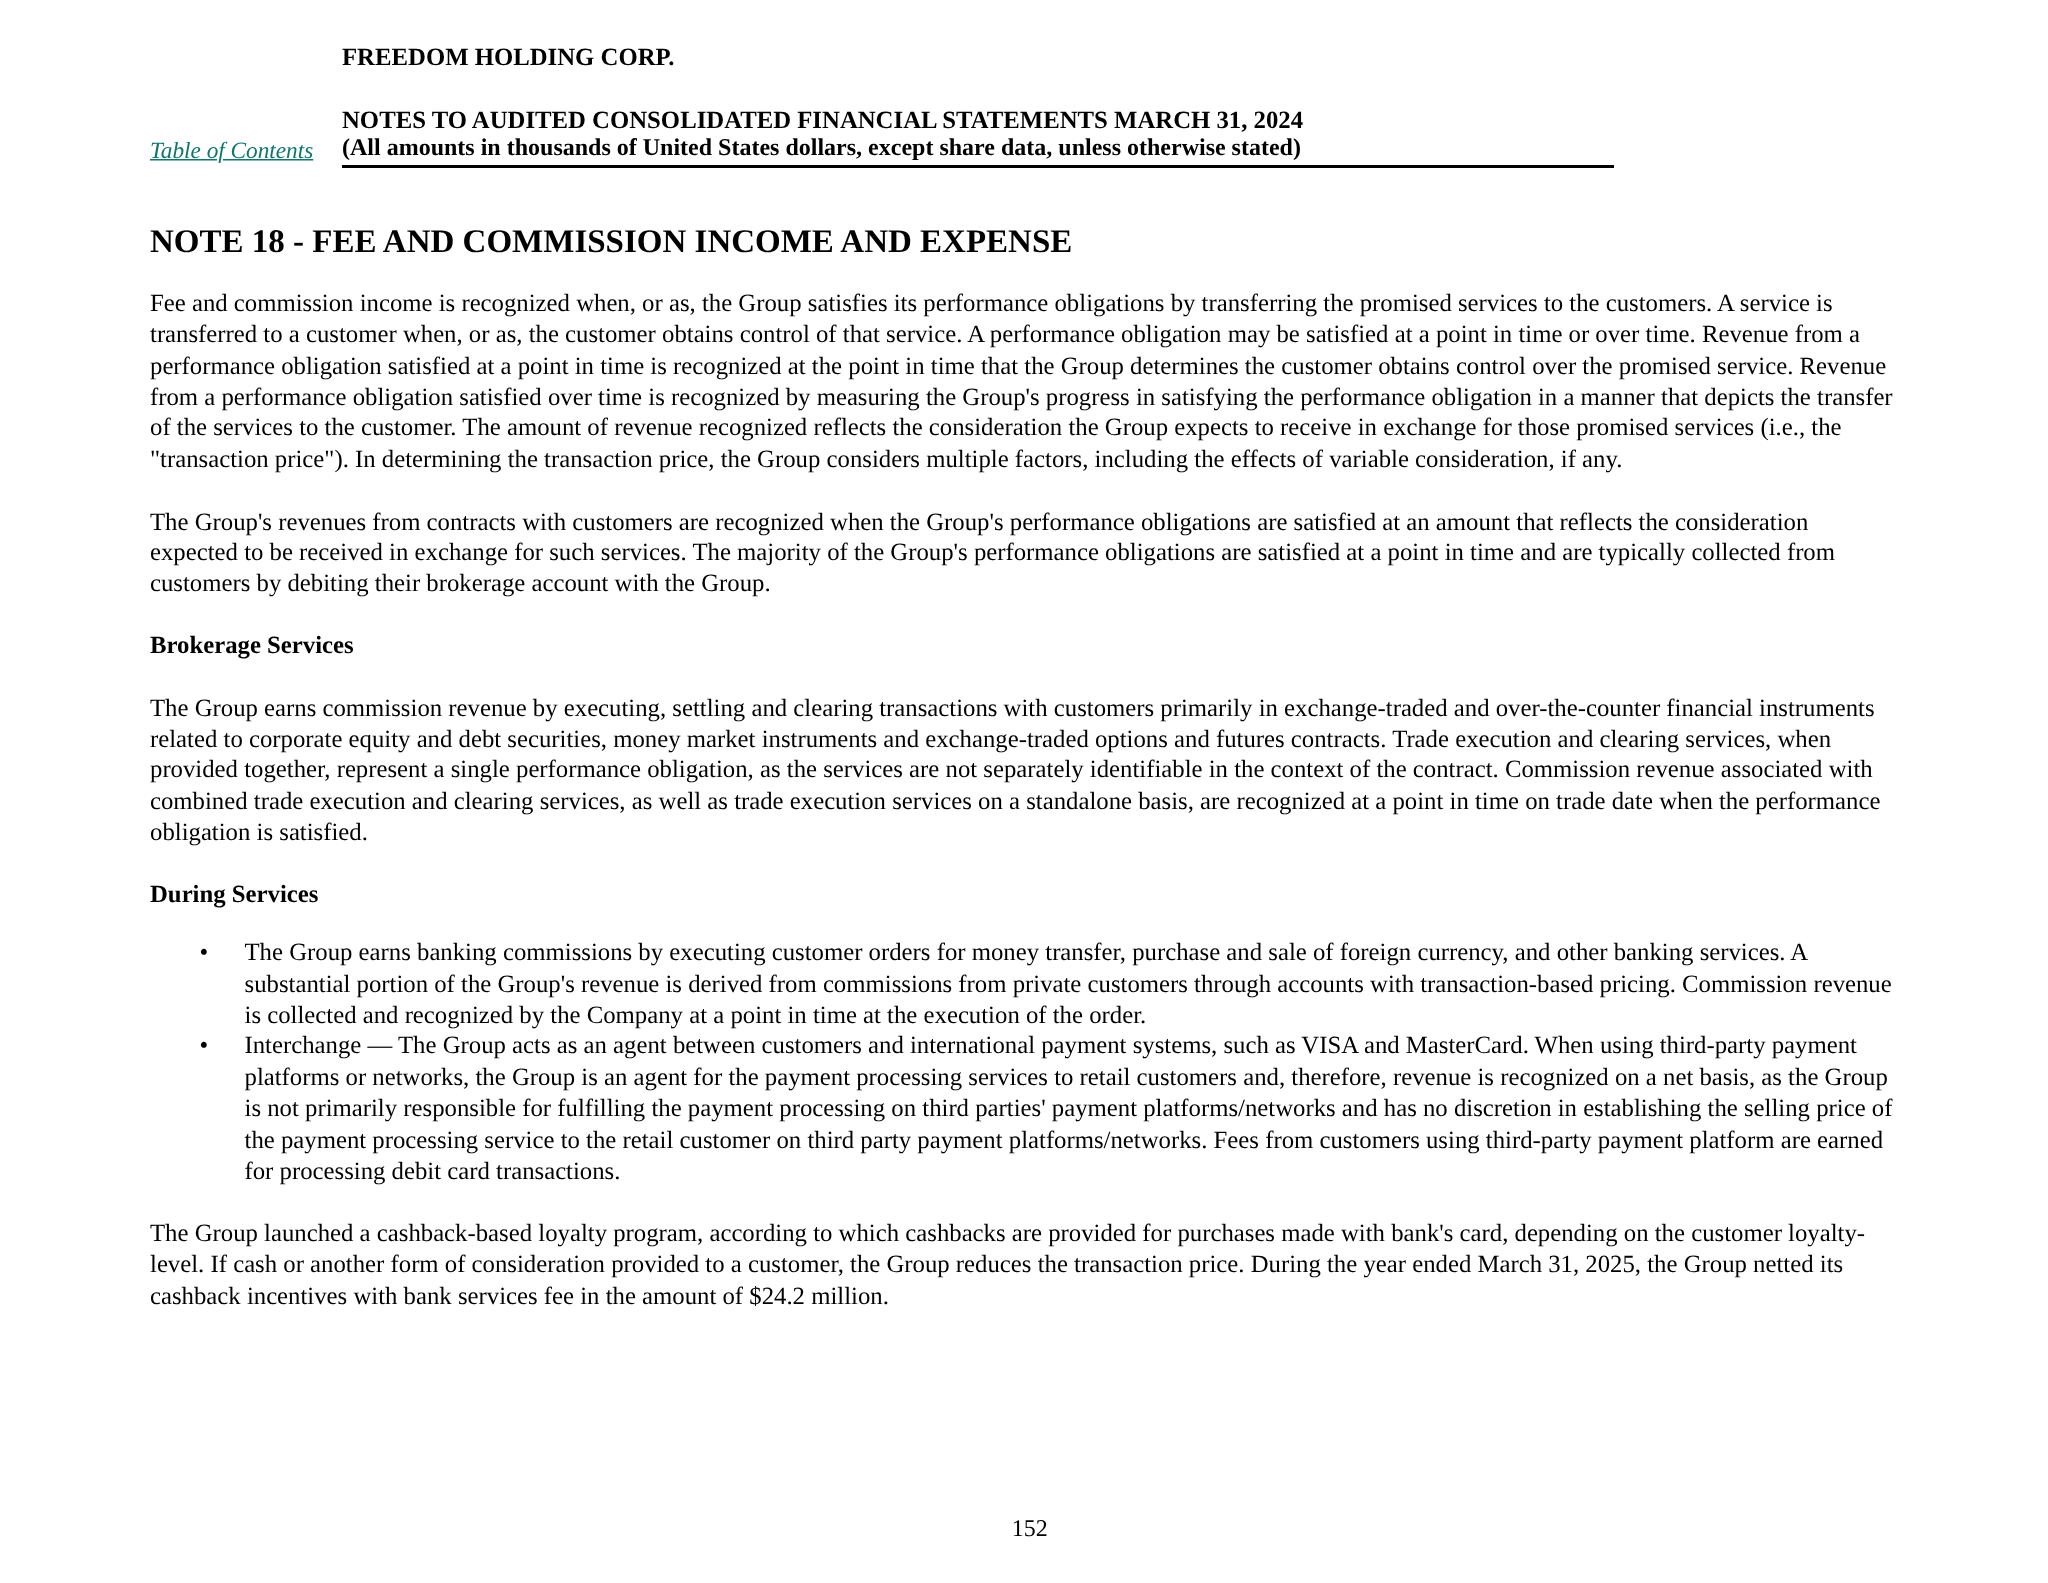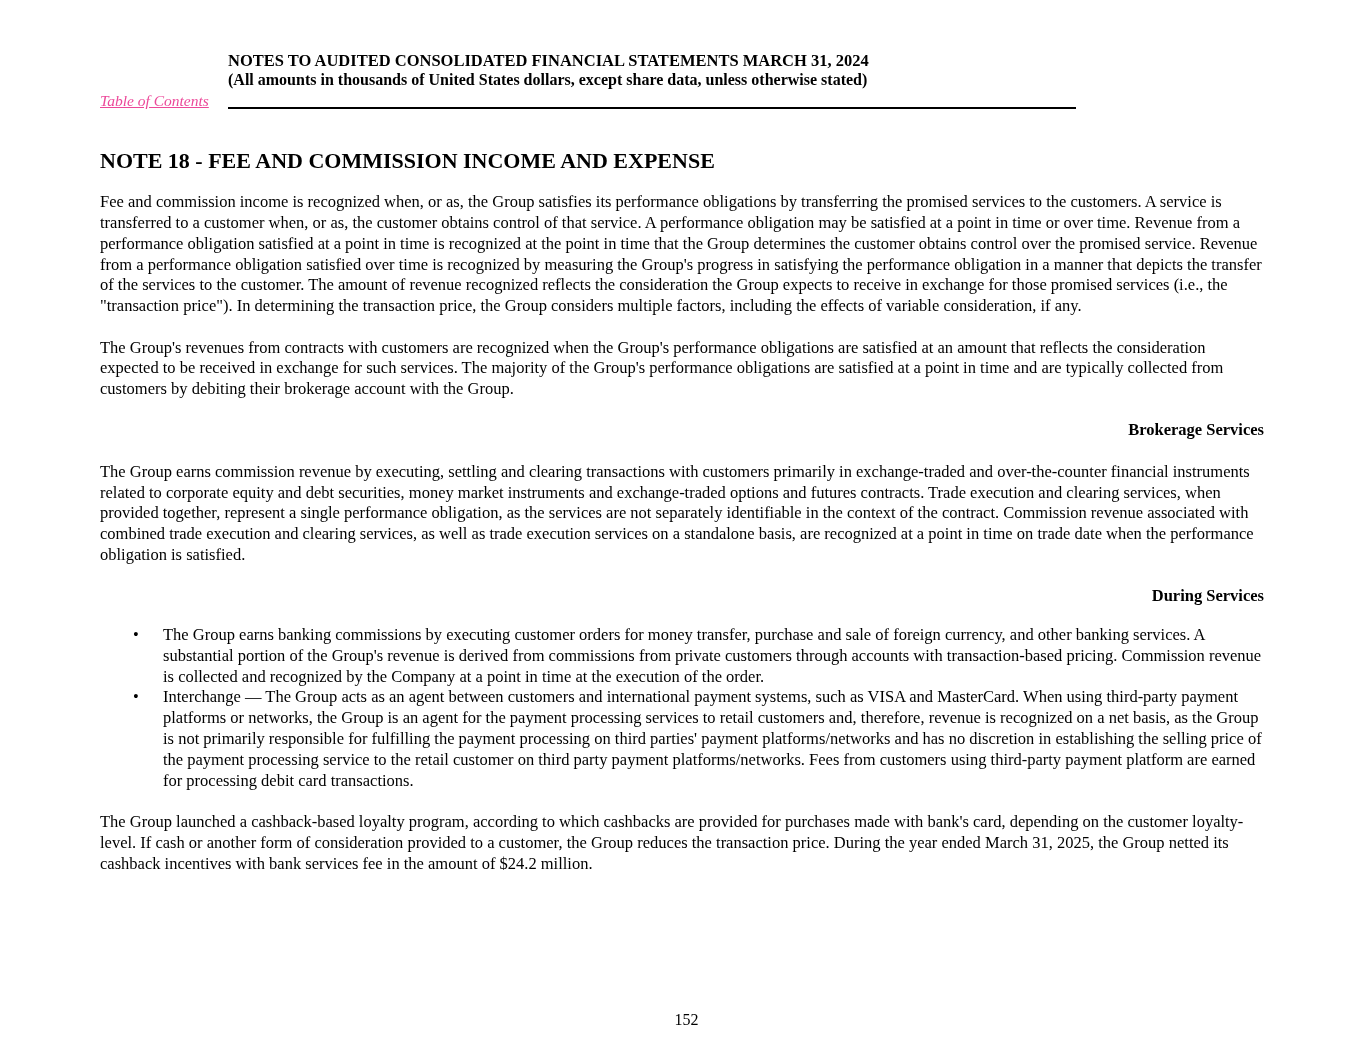--- a/index.html
+++ b/index.html
@@ -16,21 +16,21 @@
     color: #000000;
     overflow: hidden;
   }
   
   .toc-link {
     position: absolute;
     left: 100px;
     top: 92px;
     font-size: 15.5px;
     font-style: italic;
-    color: #ec4899;
+    color: #0f766e;
     text-decoration: underline;
     cursor: pointer;
     white-space: nowrap;
   }
   .header-block {
     position: absolute;
     left: 228px;
     top: 28px;
     width: 848px;
   }
@@ -44,21 +44,21 @@
     font-size: 16.5px;
     font-weight: bold;
     line-height: 19px;
     margin-top: 23px;
     white-space: nowrap;
   }
   .header-subtitle {
     font-size: 16px;
     font-weight: bold;
     line-height: 19px;
-    padding-bottom: 18px;
+    padding-bottom: 2px;
     border-bottom: 2px solid #000000;
     white-space: nowrap;
   }
   
   .doc-body {
     position: absolute;
     left: 100px;
     top: 151px;
     width: 1164px;
     font-size: 16.5px;
@@ -70,21 +70,20 @@
     margin: 0;
     font-size: 22px;
   }
   .para {
     margin: 20.5px 0 0 0;
   }
   .sub-heading {
     font-weight: bold;
     margin: 20.5px 0 0 0;
     font-size: 16.5px;
-    text-align: right;
   }
   .bullet-list {
     list-style: none;
     margin: 18px 0 0 0;
     padding: 0;
   }
   .bullet-item {
     position: relative;
     padding-left: 63px;
     margin: 0;
@@ -105,20 +104,21 @@
   }
 </style>
 </head>
 <body>
 
 <div class="page">
 
   <a class="toc-link">Table of Contents</a>
 
   <div class="header-block">
+    <div class="header-company">FREEDOM HOLDING CORP.</div>
     <div class="header-title">NOTES TO AUDITED CONSOLIDATED FINANCIAL STATEMENTS MARCH 31, 2024</div>
     <div class="header-subtitle">(All amounts in thousands of United States dollars, except share data, unless otherwise stated)</div>
   </div>
 
   <div class="doc-body">
 
     <p class="note-heading">NOTE 18 - FEE AND COMMISSION INCOME AND EXPENSE</p>
 
     <p class="para">Fee and commission income is recognized when, or as, the Group satisfies its performance obligations by transferring the promised services to the customers. A service is transferred to a customer when, or as, the customer obtains control of that service. A performance obligation may be satisfied at a point in time or over time. Revenue from a performance obligation satisfied at a point in time is recognized at the point in time that the Group determines the customer obtains control over the promised service. Revenue from a performance obligation satisfied over time is recognized by measuring the Group's progress in satisfying the performance obligation in a manner that depicts the transfer of the services to the customer. The amount of revenue recognized reflects the consideration the Group expects to receive in exchange for those promised services (i.e., the "transaction price"). In determining the transaction price, the Group considers multiple factors, including the effects of variable consideration, if any.</p>
 

